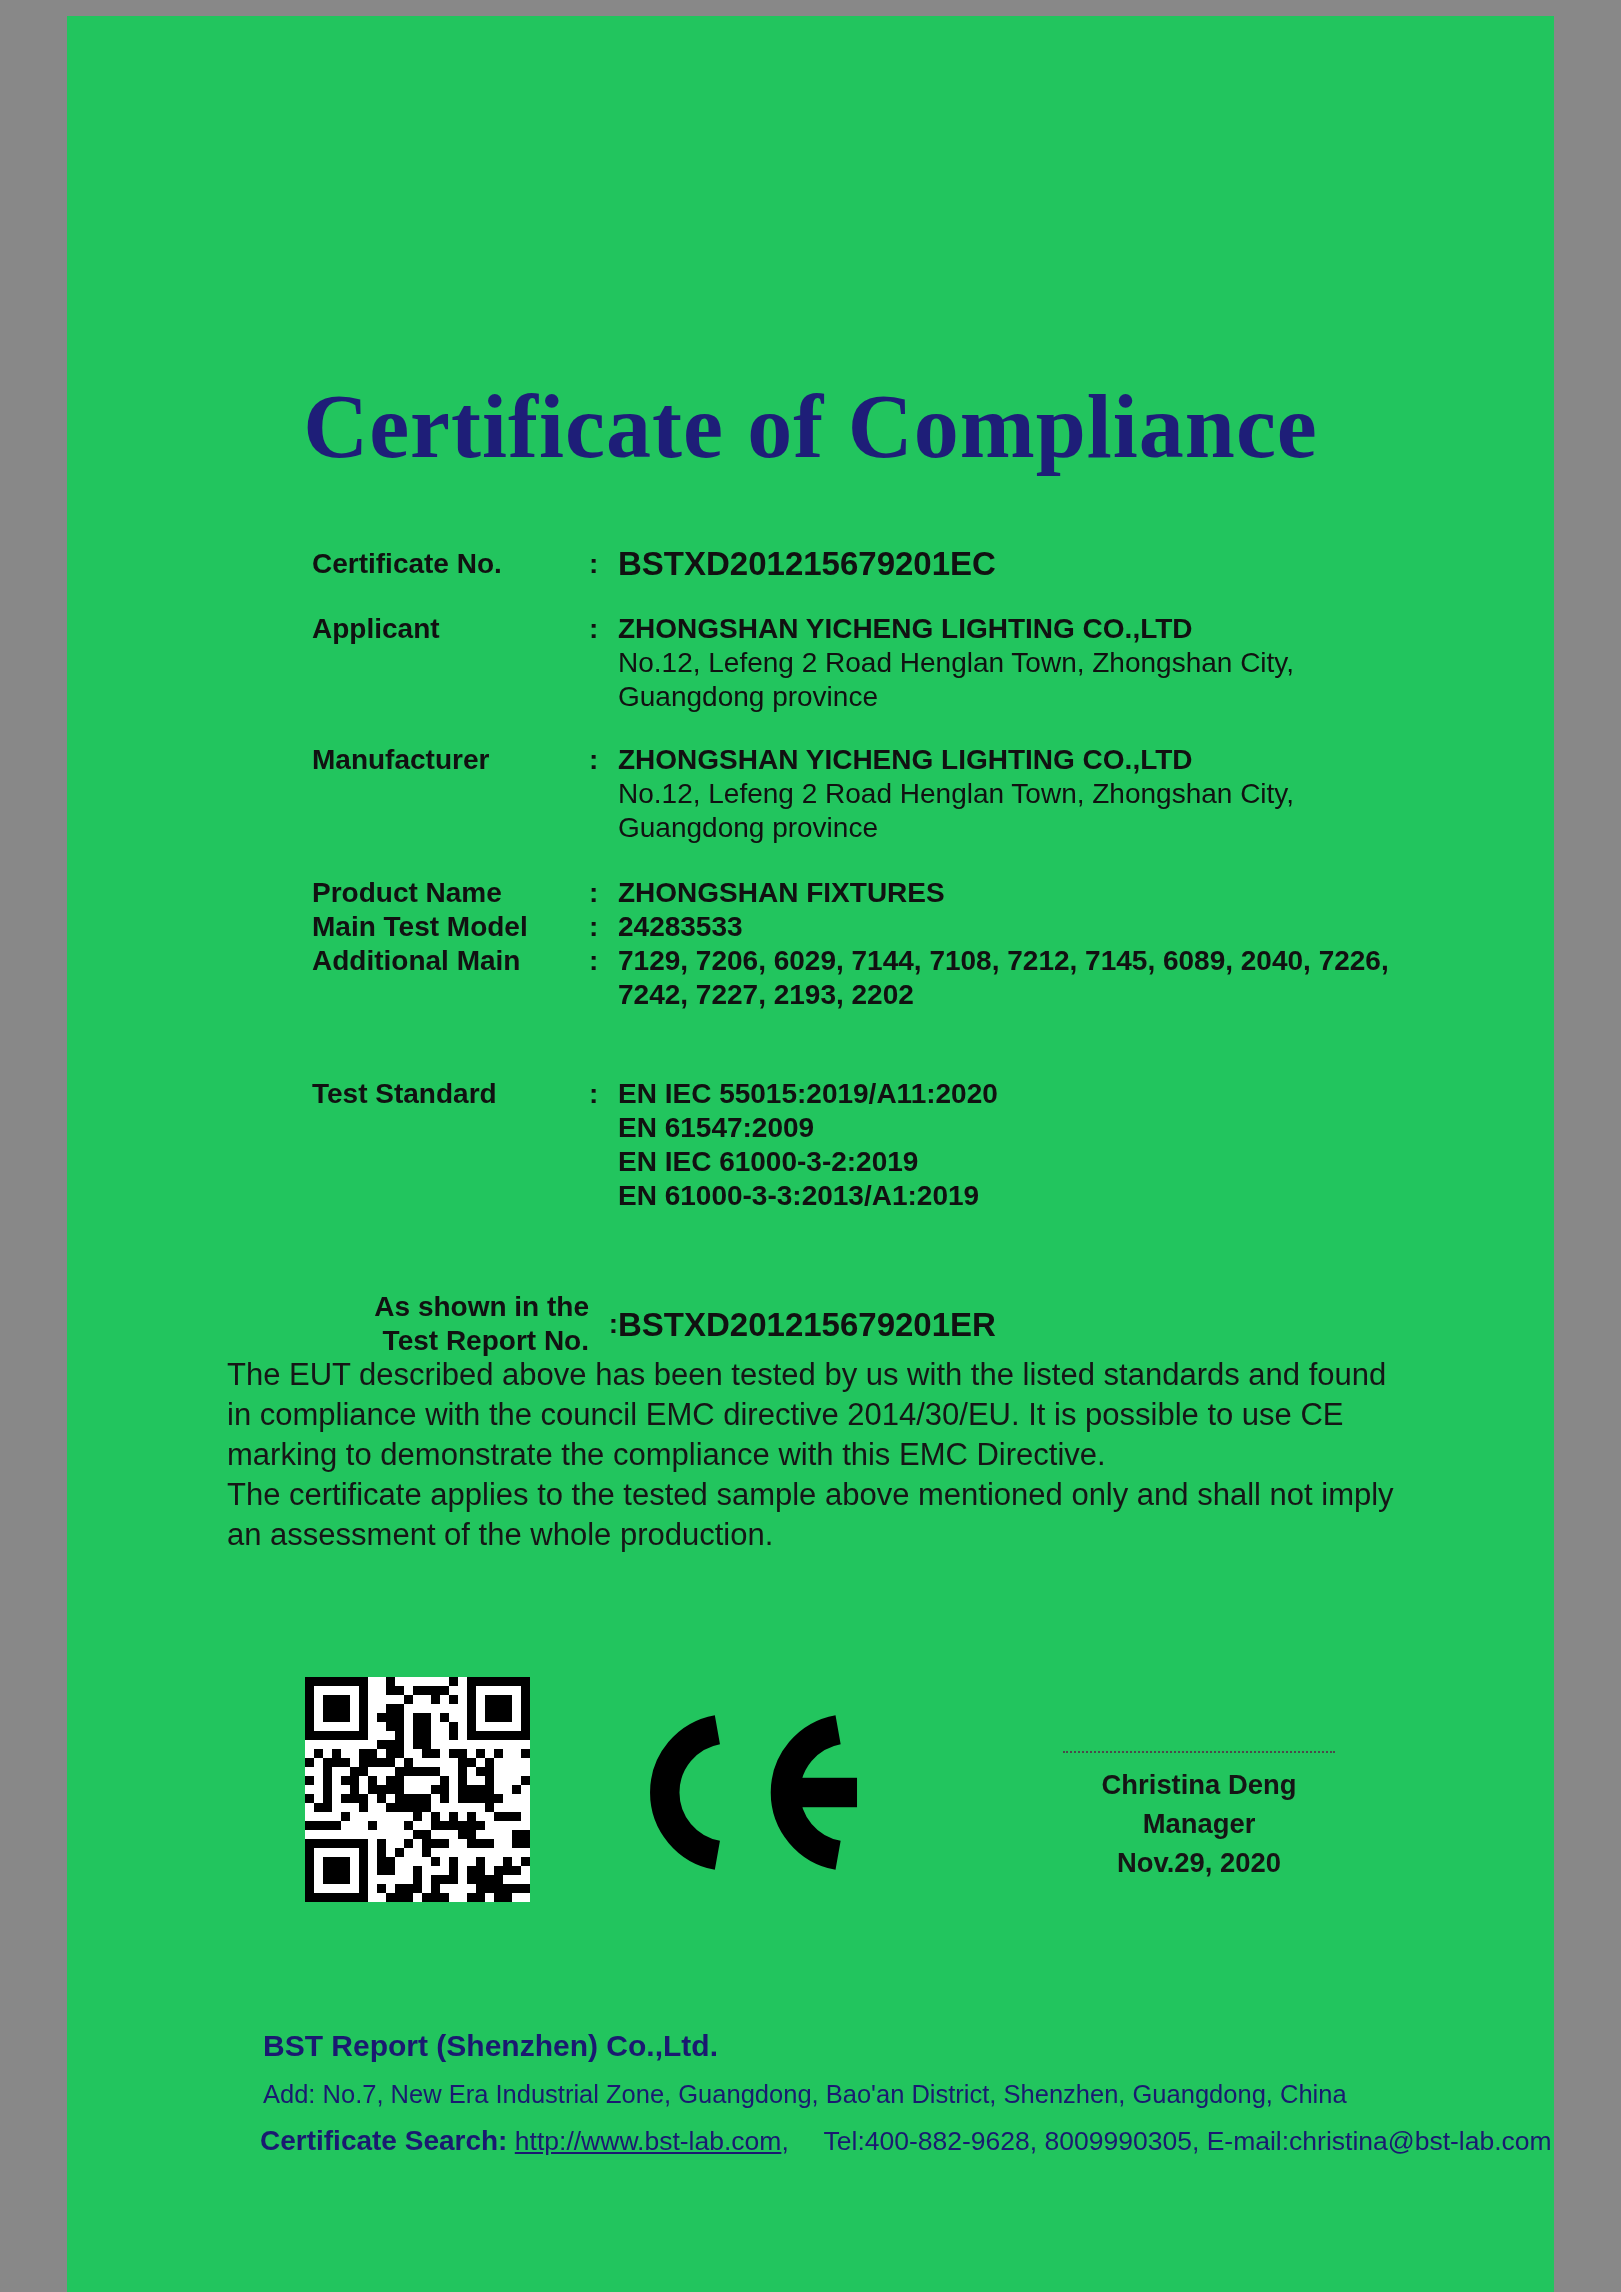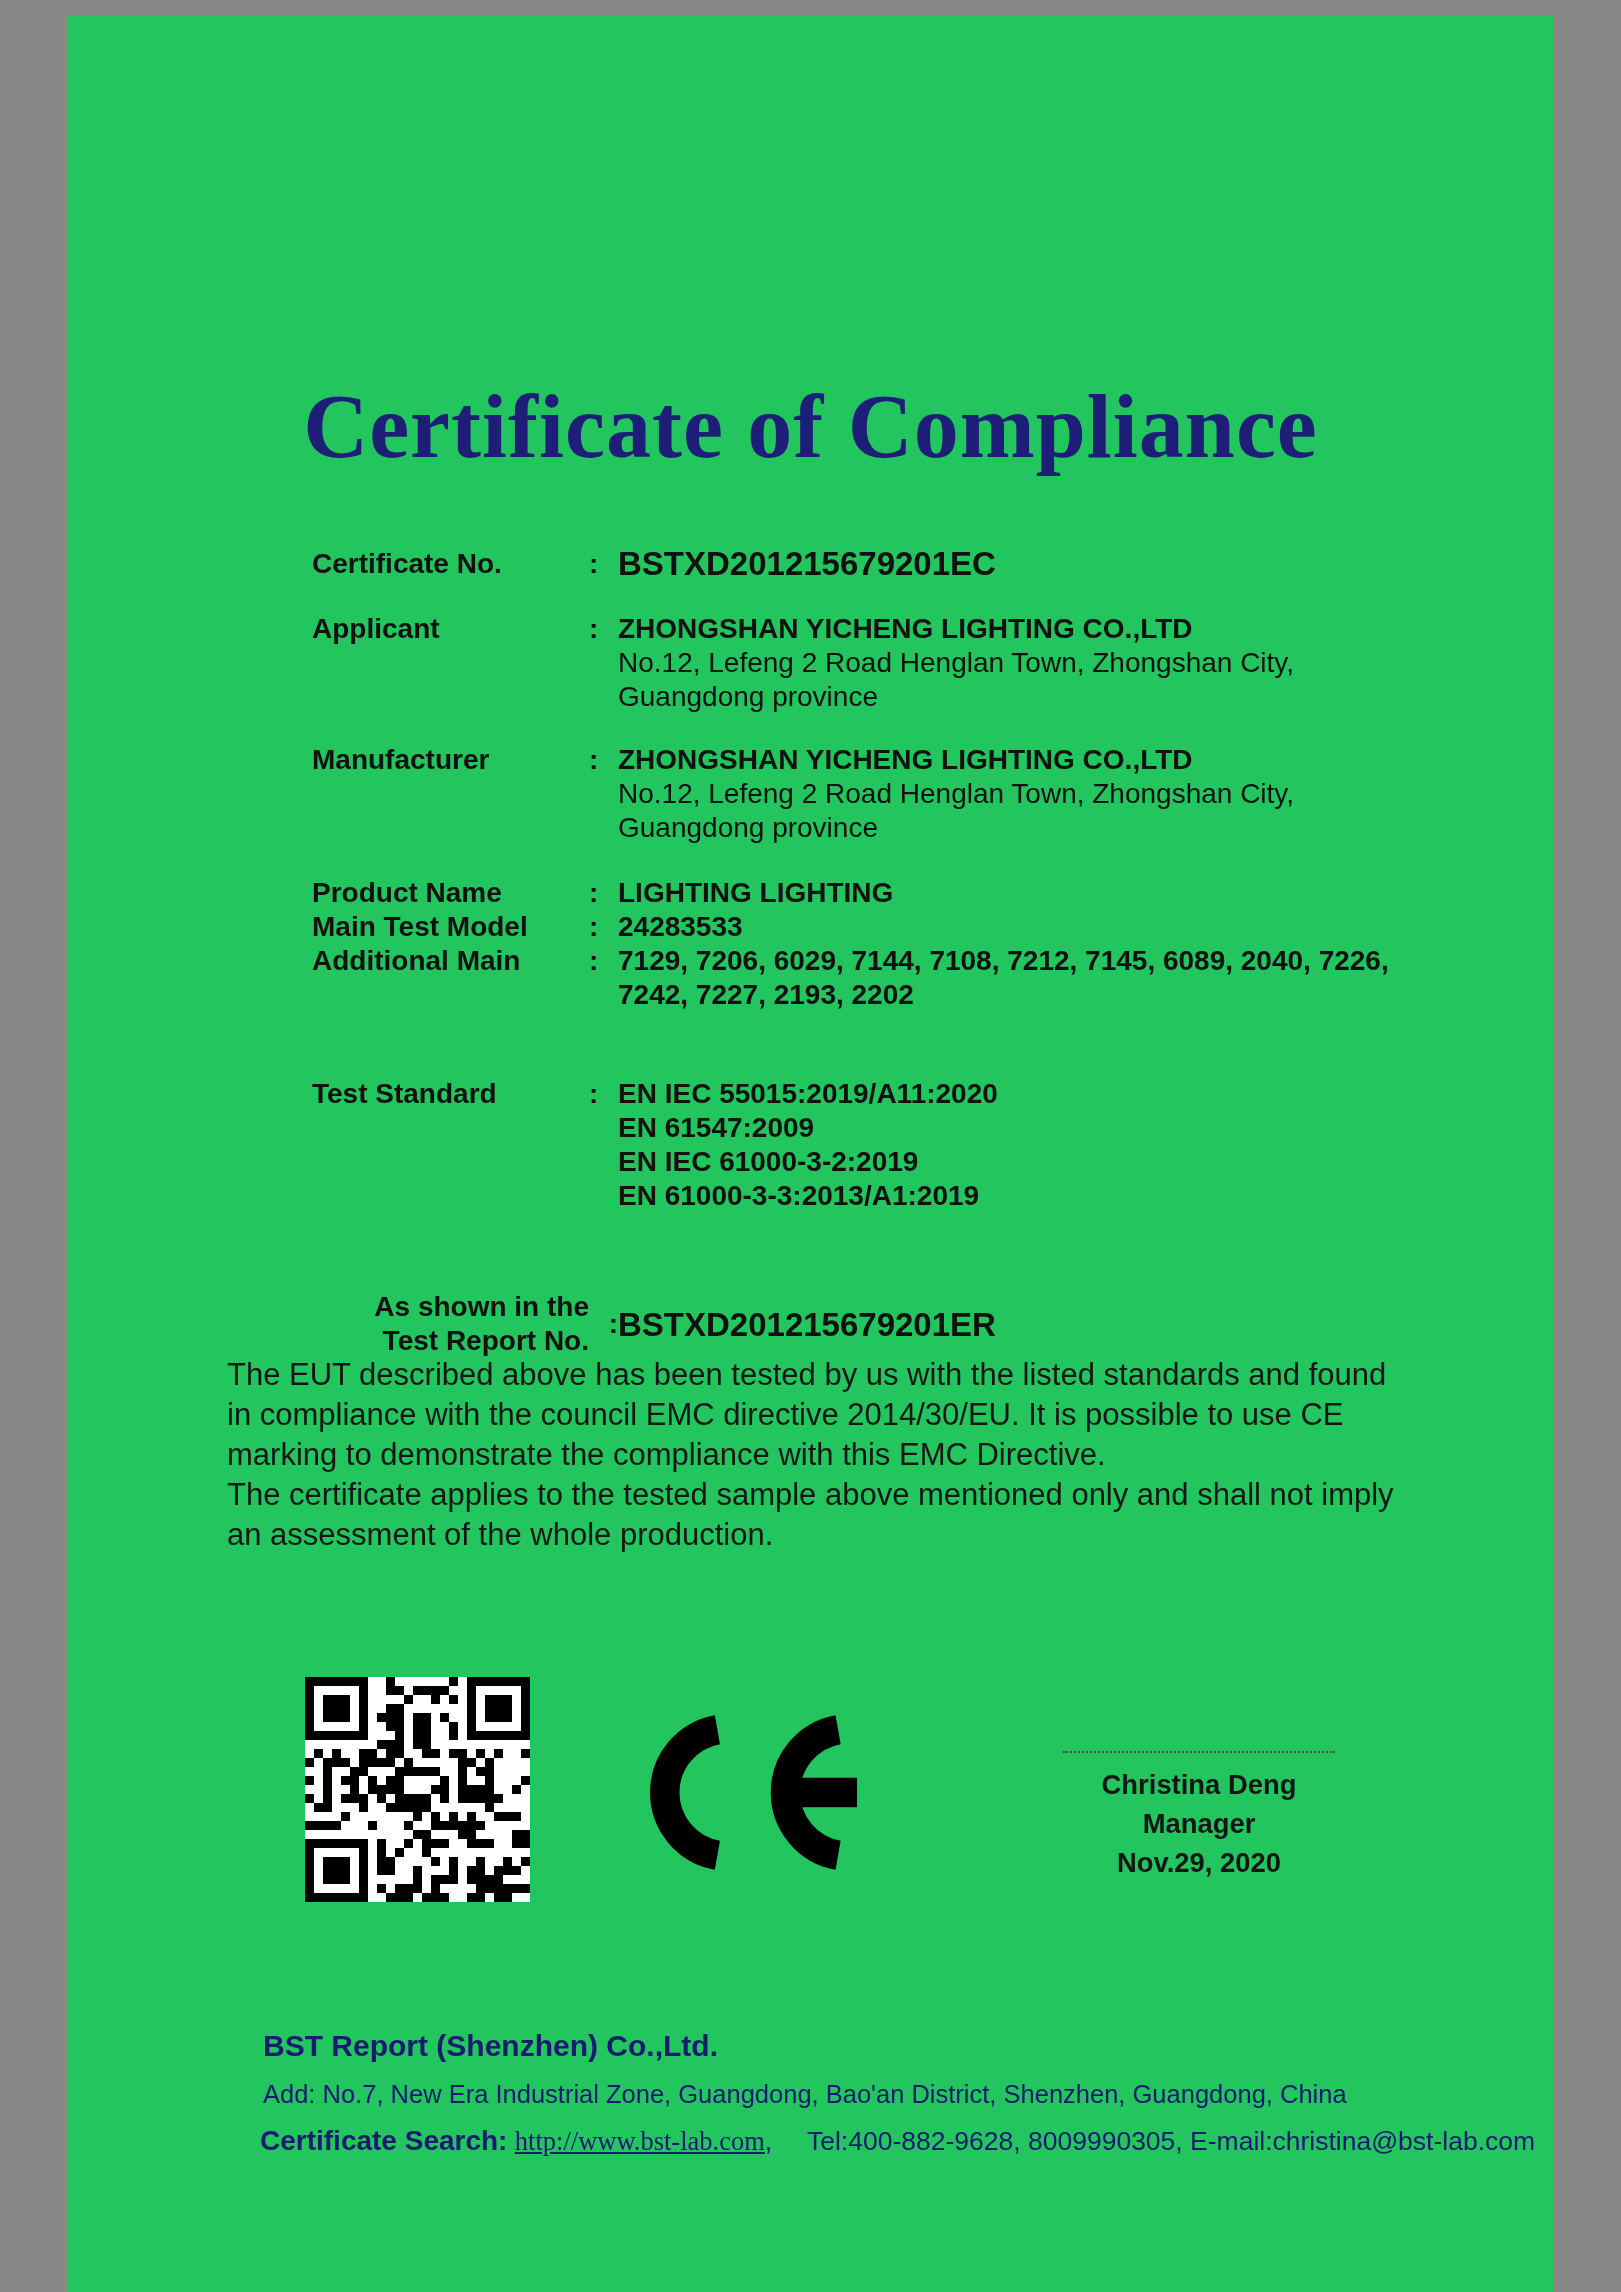--- a/index.html
+++ b/index.html
@@ -31,21 +31,21 @@
   .ce{position:absolute;left:581px;top:1698px;}
   .sig{
     position:absolute;left:985px;top:1735px;width:294px;text-align:center;
     font-weight:bold;font-size:27.4px;line-height:39px;color:#151515;
   }
   .sig-line{border-top:2.9px dotted #4a4a4a;width:272px;margin:0 auto 11.8px auto;height:0;}
   .f-company{position:absolute;left:196px;top:2013px;font-size:30px;font-weight:bold;color:#1A1A70;white-space:nowrap;}
   .f-address{position:absolute;left:196px;top:2064px;font-size:25.5px;color:#1A1A70;white-space:nowrap;}
   .f-search{position:absolute;left:193px;top:2109px;font-size:26.5px;color:#1A1A70;white-space:nowrap;}
   .f-search .search-label{font-size:28px;}
-  .f-search a{color:#1A1A70;text-decoration:underline;font-family:Liberation Serif, serif;}
+  .f-search a{color:#1A1A70;text-decoration:underline;}
   .f-search .contact{margin-left:27.4px;}
 </style>
 </head>
 <body>
 
 <div class="page">
 
   <div class="doc-title">Certificate of Compliance</div>
 
   <div class="info-row center" style="top:529px;">
@@ -70,21 +70,21 @@
     <div>
       <div class="strong">ZHONGSHAN YICHENG LIGHTING CO.,LTD</div>
       <div>No.12, Lefeng 2 Road Henglan Town, Zhongshan City,</div>
       <div>Guangdong province</div>
     </div>
   </div>
 
   <div class="info-row" style="top:860px;">
     <div class="lbl">Product Name</div>
     <div class="colon">:</div>
-    <div class="strong">LIGHTING LIGHTING</div>
+    <div class="strong">ZHONGSHAN FIXTURES</div>
 
     <div class="lbl">Main Test Model</div>
     <div class="colon">:</div>
     <div class="strong">24283533</div>
 
     <div class="lbl">Additional Main</div>
     <div class="colon">:</div>
     <div class="strong">7129, 7206, 6029, 7144, 7108, 7212, 7145, 6089, 2040, 7226,</div>
     <div class="strong col3">7242, 7227, 2193, 2202</div>
   </div>

